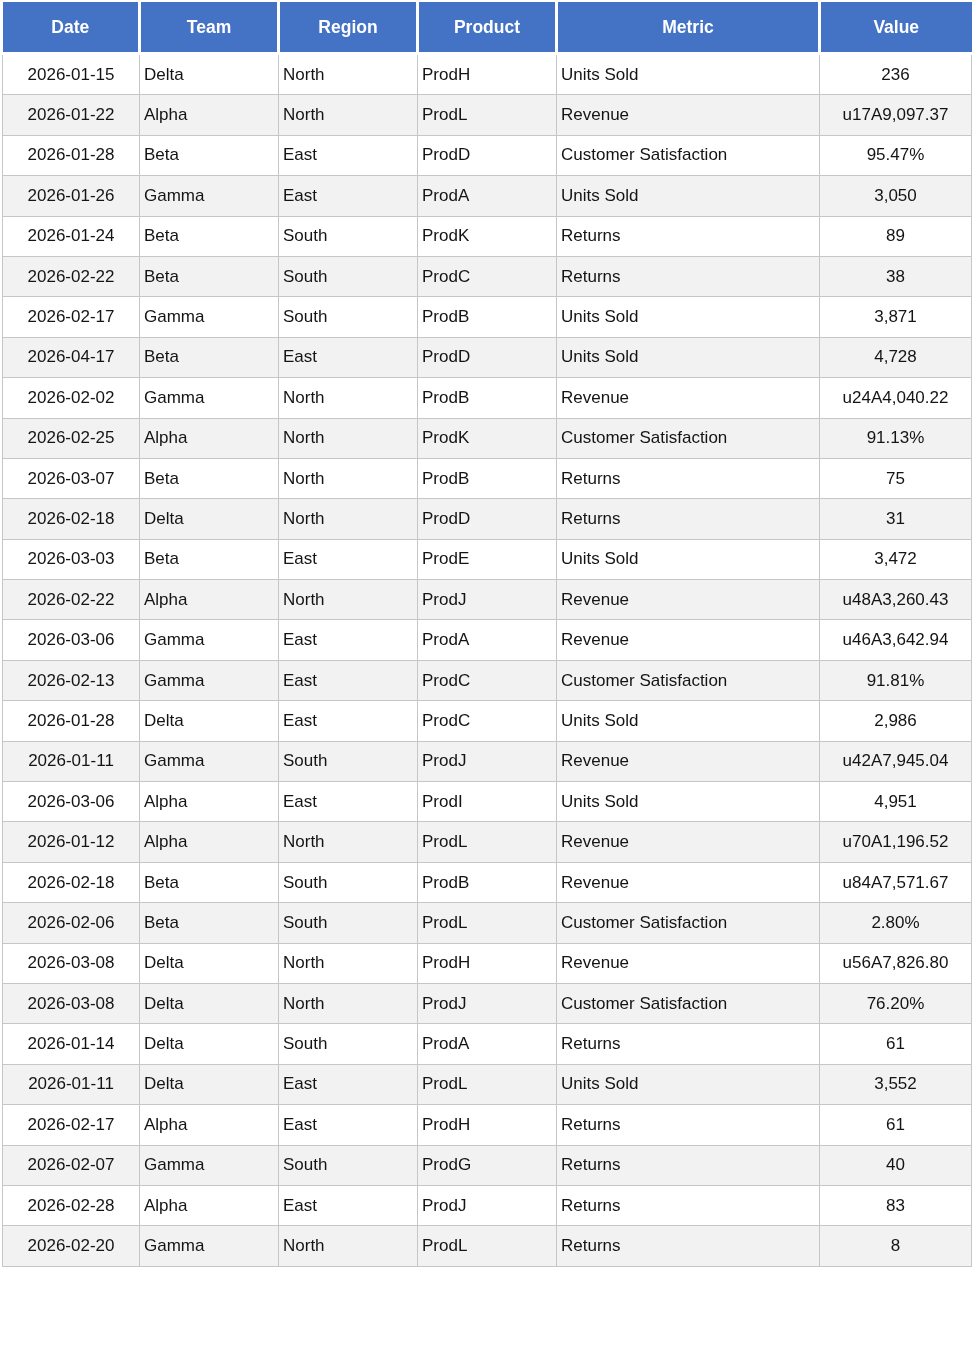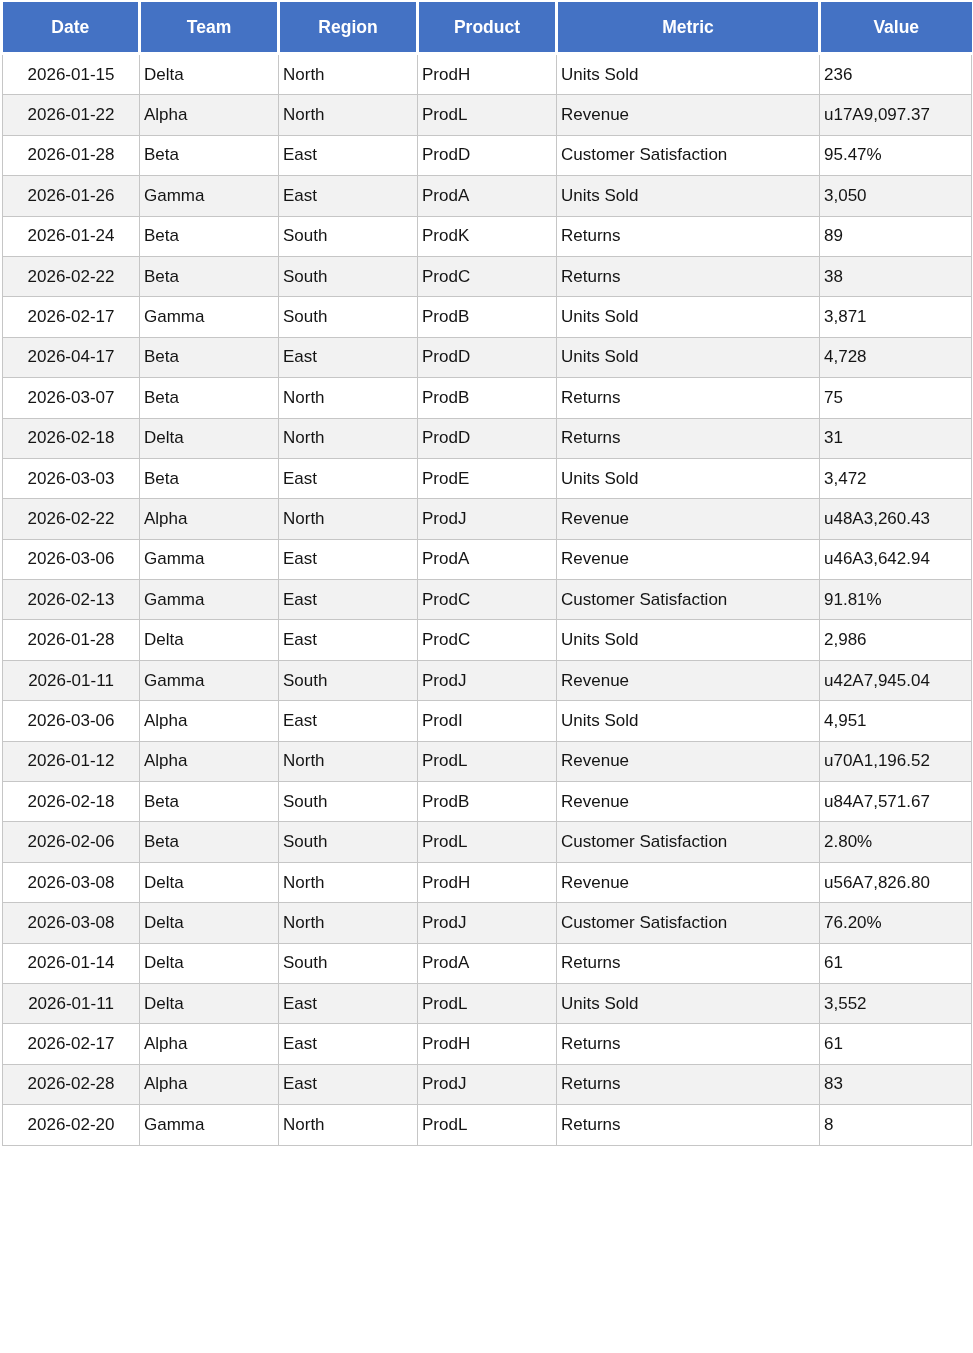--- a/index.html
+++ b/index.html
@@ -53,21 +53,21 @@
     white-space: nowrap;
     overflow: hidden;
   }
   tbody tr:nth-child(even) td { background: #f2f2f2; }
 
   td.col-date    { text-align: center; margin-left: 44px; }
   td.col-team,
   td.col-region,
   td.col-product,
   td.col-metric  { text-align: left; }
-  td.col-value   { text-align: left; padding-right: 4px; }
+  td.col-value   { text-align: center; padding-right: 4px; }
 </style>
 </head>
 <body>
 
 <table class="data-table">
   <colgroup>
     <col class="c-date">
     <col class="c-team">
     <col class="c-region">
     <col class="c-product">
@@ -143,20 +143,36 @@
       </tr>
       <tr>
         <td class="col-date">2026-04-17</td>
         <td class="col-team">Beta</td>
         <td class="col-region">East</td>
         <td class="col-product">ProdD</td>
         <td class="col-metric">Units Sold</td>
         <td class="col-value">4,728</td>
       </tr>
       <tr>
+        <td class="col-date">2026-02-02</td>
+        <td class="col-team">Gamma</td>
+        <td class="col-region">North</td>
+        <td class="col-product">ProdB</td>
+        <td class="col-metric">Revenue</td>
+        <td class="col-value">u24A4,040.22</td>
+      </tr>
+      <tr>
+        <td class="col-date">2026-02-25</td>
+        <td class="col-team">Alpha</td>
+        <td class="col-region">North</td>
+        <td class="col-product">ProdK</td>
+        <td class="col-metric">Customer Satisfaction</td>
+        <td class="col-value">91.13%</td>
+      </tr>
+      <tr>
         <td class="col-date">2026-03-07</td>
         <td class="col-team">Beta</td>
         <td class="col-region">North</td>
         <td class="col-product">ProdB</td>
         <td class="col-metric">Returns</td>
         <td class="col-value">75</td>
       </tr>
       <tr>
         <td class="col-date">2026-02-18</td>
         <td class="col-team">Delta</td>
@@ -277,20 +293,28 @@
         <td class="col-metric">Units Sold</td>
         <td class="col-value">3,552</td>
       </tr>
       <tr>
         <td class="col-date">2026-02-17</td>
         <td class="col-team">Alpha</td>
         <td class="col-region">East</td>
         <td class="col-product">ProdH</td>
         <td class="col-metric">Returns</td>
         <td class="col-value">61</td>
+      </tr>
+      <tr>
+        <td class="col-date">2026-02-07</td>
+        <td class="col-team">Gamma</td>
+        <td class="col-region">South</td>
+        <td class="col-product">ProdG</td>
+        <td class="col-metric">Returns</td>
+        <td class="col-value">40</td>
       </tr>
       <tr>
         <td class="col-date">2026-02-28</td>
         <td class="col-team">Alpha</td>
         <td class="col-region">East</td>
         <td class="col-product">ProdJ</td>
         <td class="col-metric">Returns</td>
         <td class="col-value">83</td>
       </tr>
       <tr>

